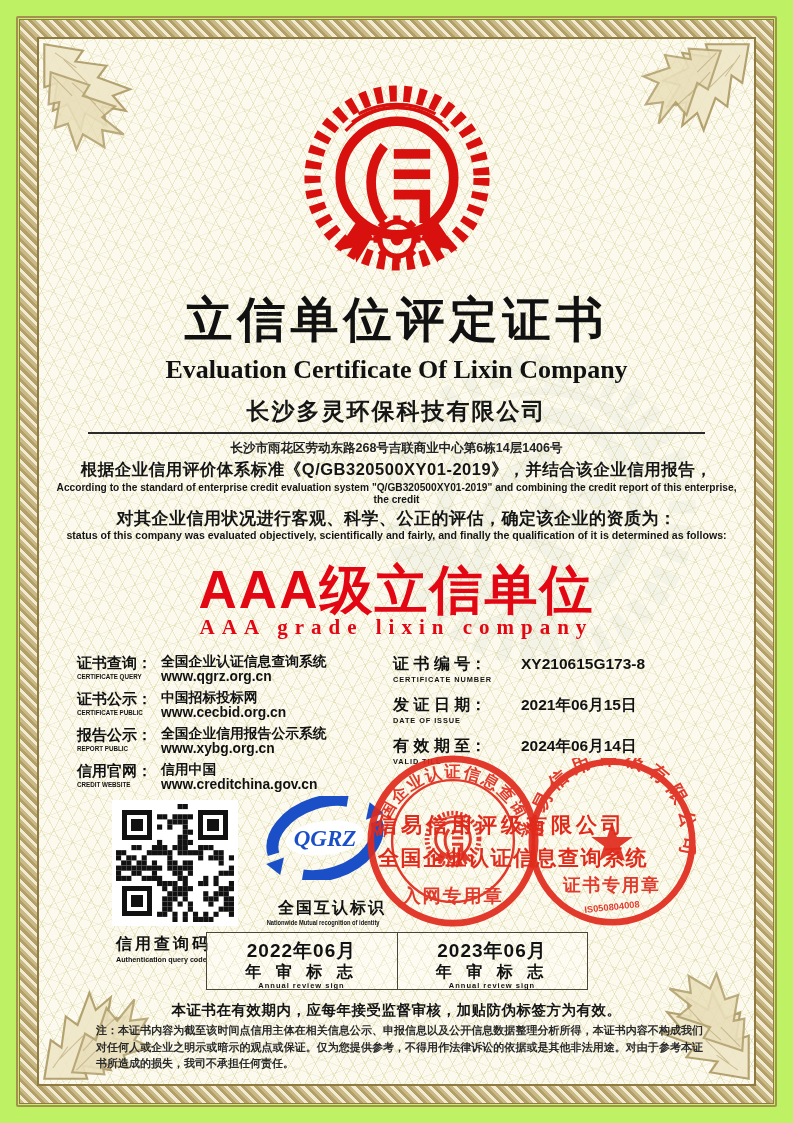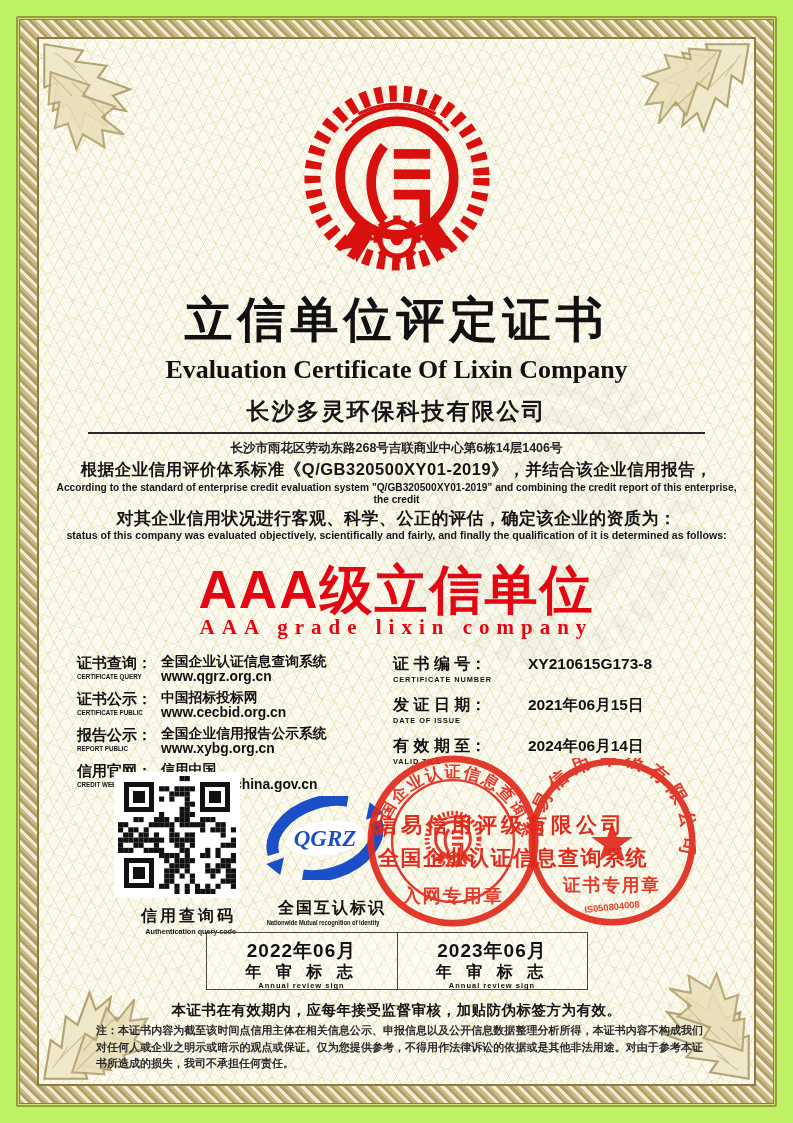--- a/index.html
+++ b/index.html
@@ -56,29 +56,29 @@
 
   
   .info-left { position:absolute; top:616px; left:39px; width:300px; }
   .info-right { position:absolute; top:616px; left:355px; width:300px; }
   .info-row { display:flex; margin-bottom:5px; }
   .ilabel { width:78px; flex:none; }
   .ilabel-zh { font-size:15px; font-weight:bold; color:#111; white-space:nowrap; }
   .ilabel-en { font-size:6.8px; font-weight:bold; color:#111; white-space:nowrap; transform:scaleX(.92); transform-origin:left; }
   .ival { padding-left:6px; }
   .ival-zh, .ival-url { font-size:13.8px; font-weight:bold; color:#111; line-height:1.12; white-space:nowrap; }
-  .info-right .info-row { margin-bottom:11px;gap:7px; }
+  .info-right .info-row { margin-bottom:11px; }
   .info-right .ilabel { width:122px; }
   .info-right .ilabel-zh { font-size:16px; }
   .info-right .ilabel-en { font-size:8px; letter-spacing:1px; }
   .info-right .ival-zh { font-size:15.5px; padding-top:1px; }
 
   
   .seals { position:absolute; top:700px; left:0; right:0; height:240px; }
-  .qr-block { position:absolute; left:78px; top:38px; width:120px; text-align:right; }
+  .qr-block { position:absolute; left:78px; top:66px; width:120px; text-align:left; }
   .qr-svg { width:118px; height:118px; background:#fff; box-shadow:0 0 0 4px #fff; }
   .qr-cap-zh { margin-top:8px; font-size:16px; font-weight:bold; color:#111; letter-spacing:3px; }
   .qr-cap-en { font-size:7.2px; font-weight:bold; color:#111; }
   .qgrz-block { position:absolute; left:218px; top:58px; width:130px; text-align:right; }
   .qgrz-svg { width:122px; height:84px; }
   .qgrz-cap-zh { margin-top:14px; font-size:16px; font-weight:bold; color:#111; letter-spacing:2px; }
   .qgrz-cap-en { font-size:6.4px; font-weight:bold; color:#111; transform:scaleX(.9); }
   .stamp { position:absolute; opacity:.92; }
   .stamp-left { left:328px; top:16px; width:174px; height:174px; }
   .stamp-right { left:490px; top:20px; width:168px; height:168px; }

